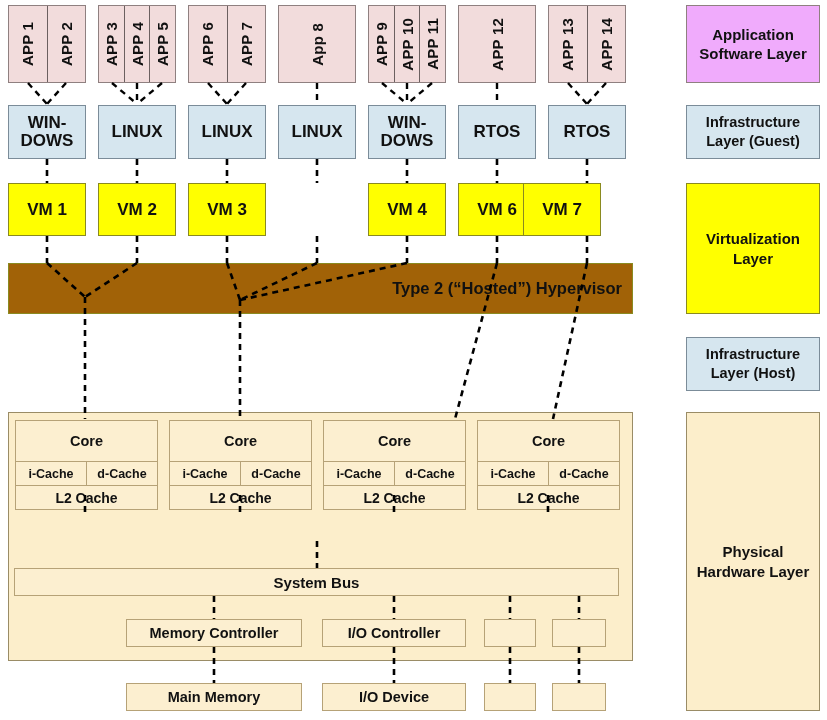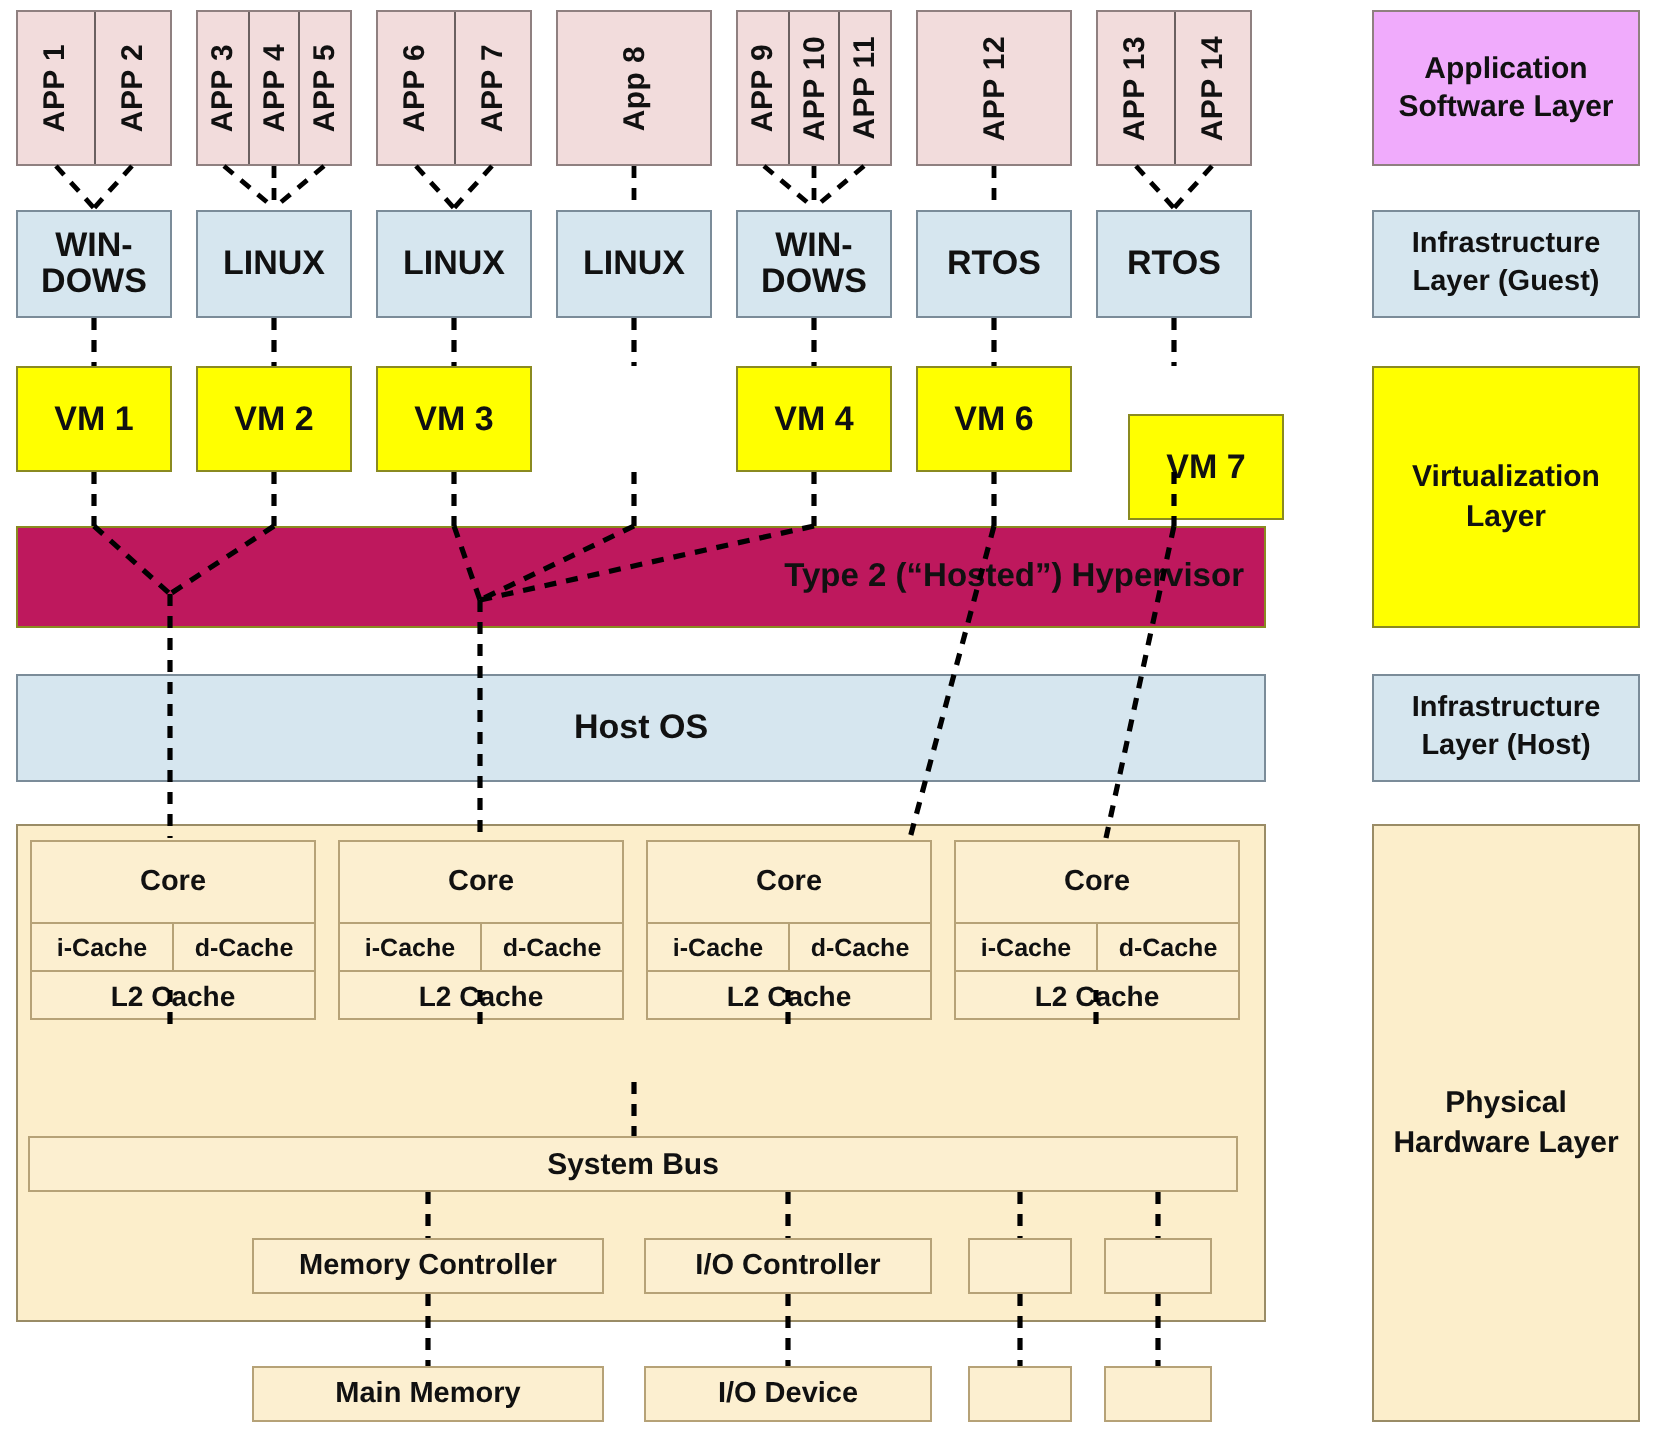--- a/index.html
+++ b/index.html
@@ -75,21 +75,21 @@
   }
   
   .hypervisor {
     position: absolute;
     box-sizing: border-box;
     left: 8px;
     top: 263px;
     width: 625px;
     height: 51px;
     border: 1.4px solid #8a8a20;
-    background: #be185d;
+    background: #a16207;
     display: flex;
     align-items: center;
     justify-content: flex-end;
     font-weight: bold;
     font-size: 16.5px;
     padding-right: 10px;
     z-index: 3;
   }
   
   .hostos {
@@ -302,31 +302,28 @@
     </div>
   <div class="box vm-box" style="left:188px;width:78px;">
       <span>VM 3</span>
     </div>
   <div class="box vm-box" style="left:368px;width:78px;">
       <span>VM 4</span>
     </div>
   <div class="box vm-box" style="left:458px;width:78px;">
       <span>VM 6</span>
     </div>
-  <div class="box vm-box" style="left:564px;width:78px;margin-top:24px;">
+  <div class="box vm-box" style="left:523px;width:78px;">
       <span>VM 7</span>
     </div>
 
   <div class="hypervisor">
     <span>Type 2 (“Hosted”) Hypervisor</span>
   </div>
 
-  <div class="hostos">
-    <span>Host OS</span>
-  </div>
 
   <div id="processor">
 
     <div class="core-group" style="left:6px;">
       <div class="hw core-title">Core</div>
       <div class="cache-row">
         <div class="hw">i-Cache</div>
         <div class="hw">d-Cache</div>
       </div>
       <div class="hw l2">L2 Cache</div>

